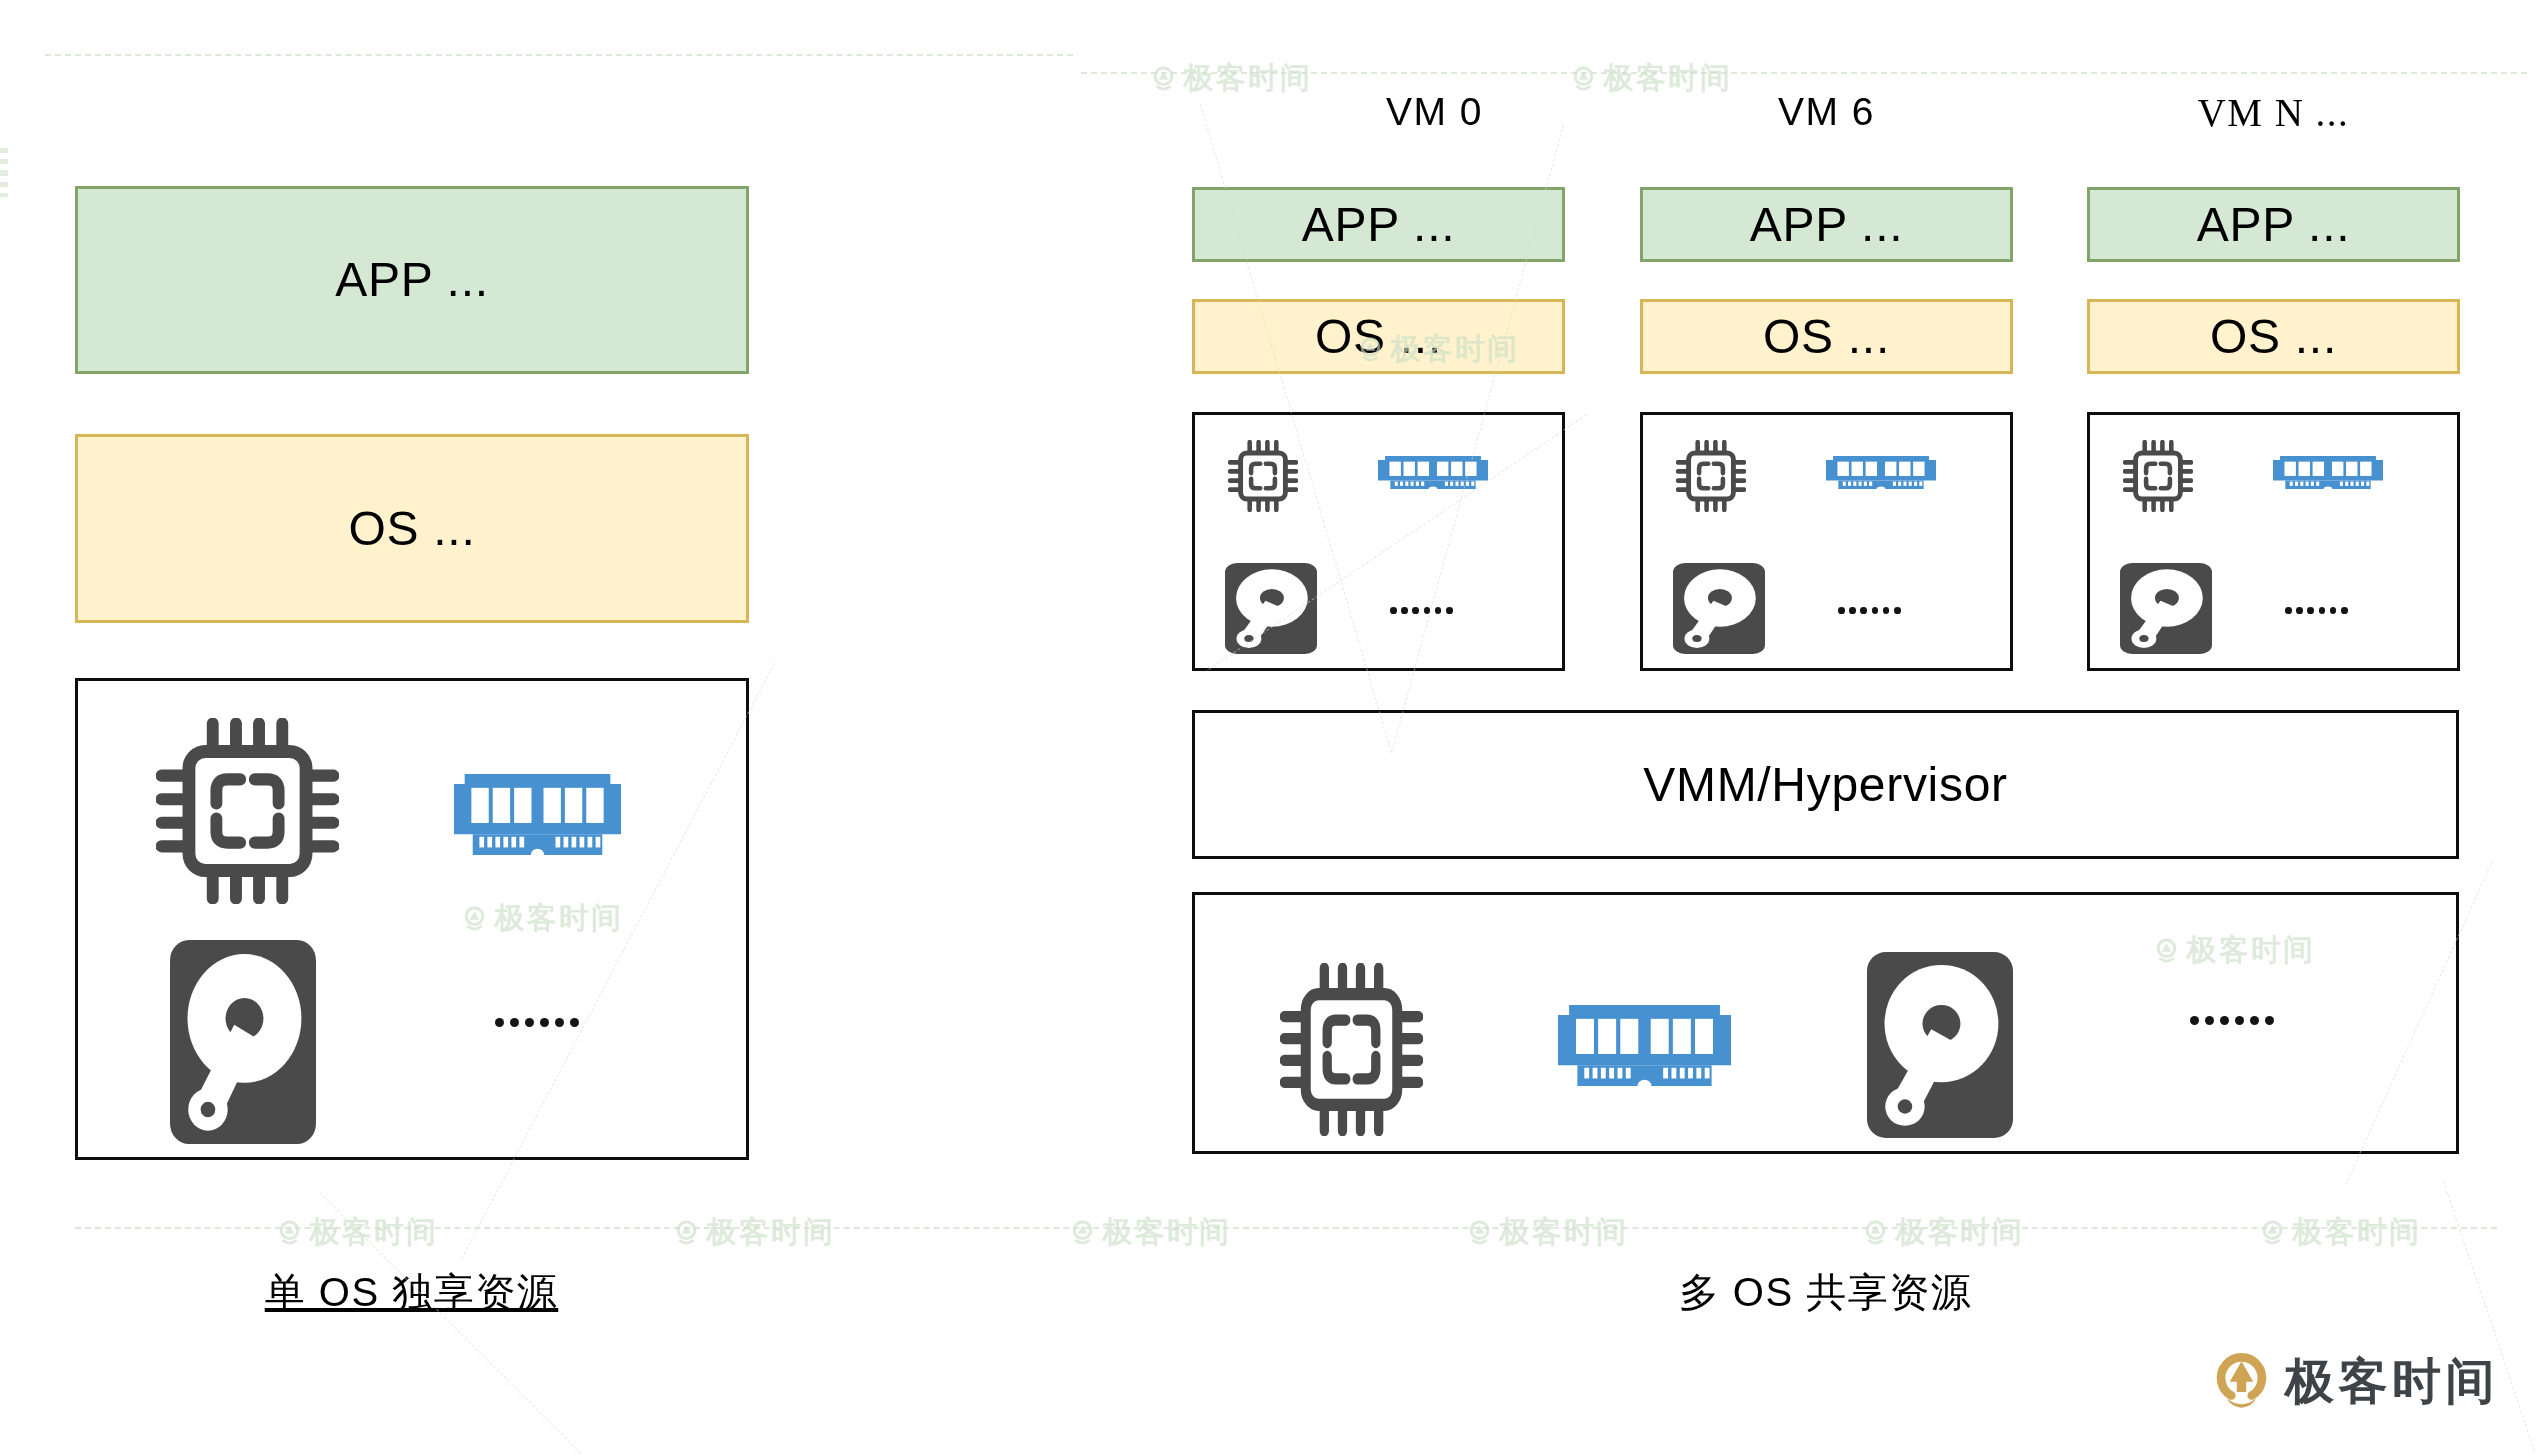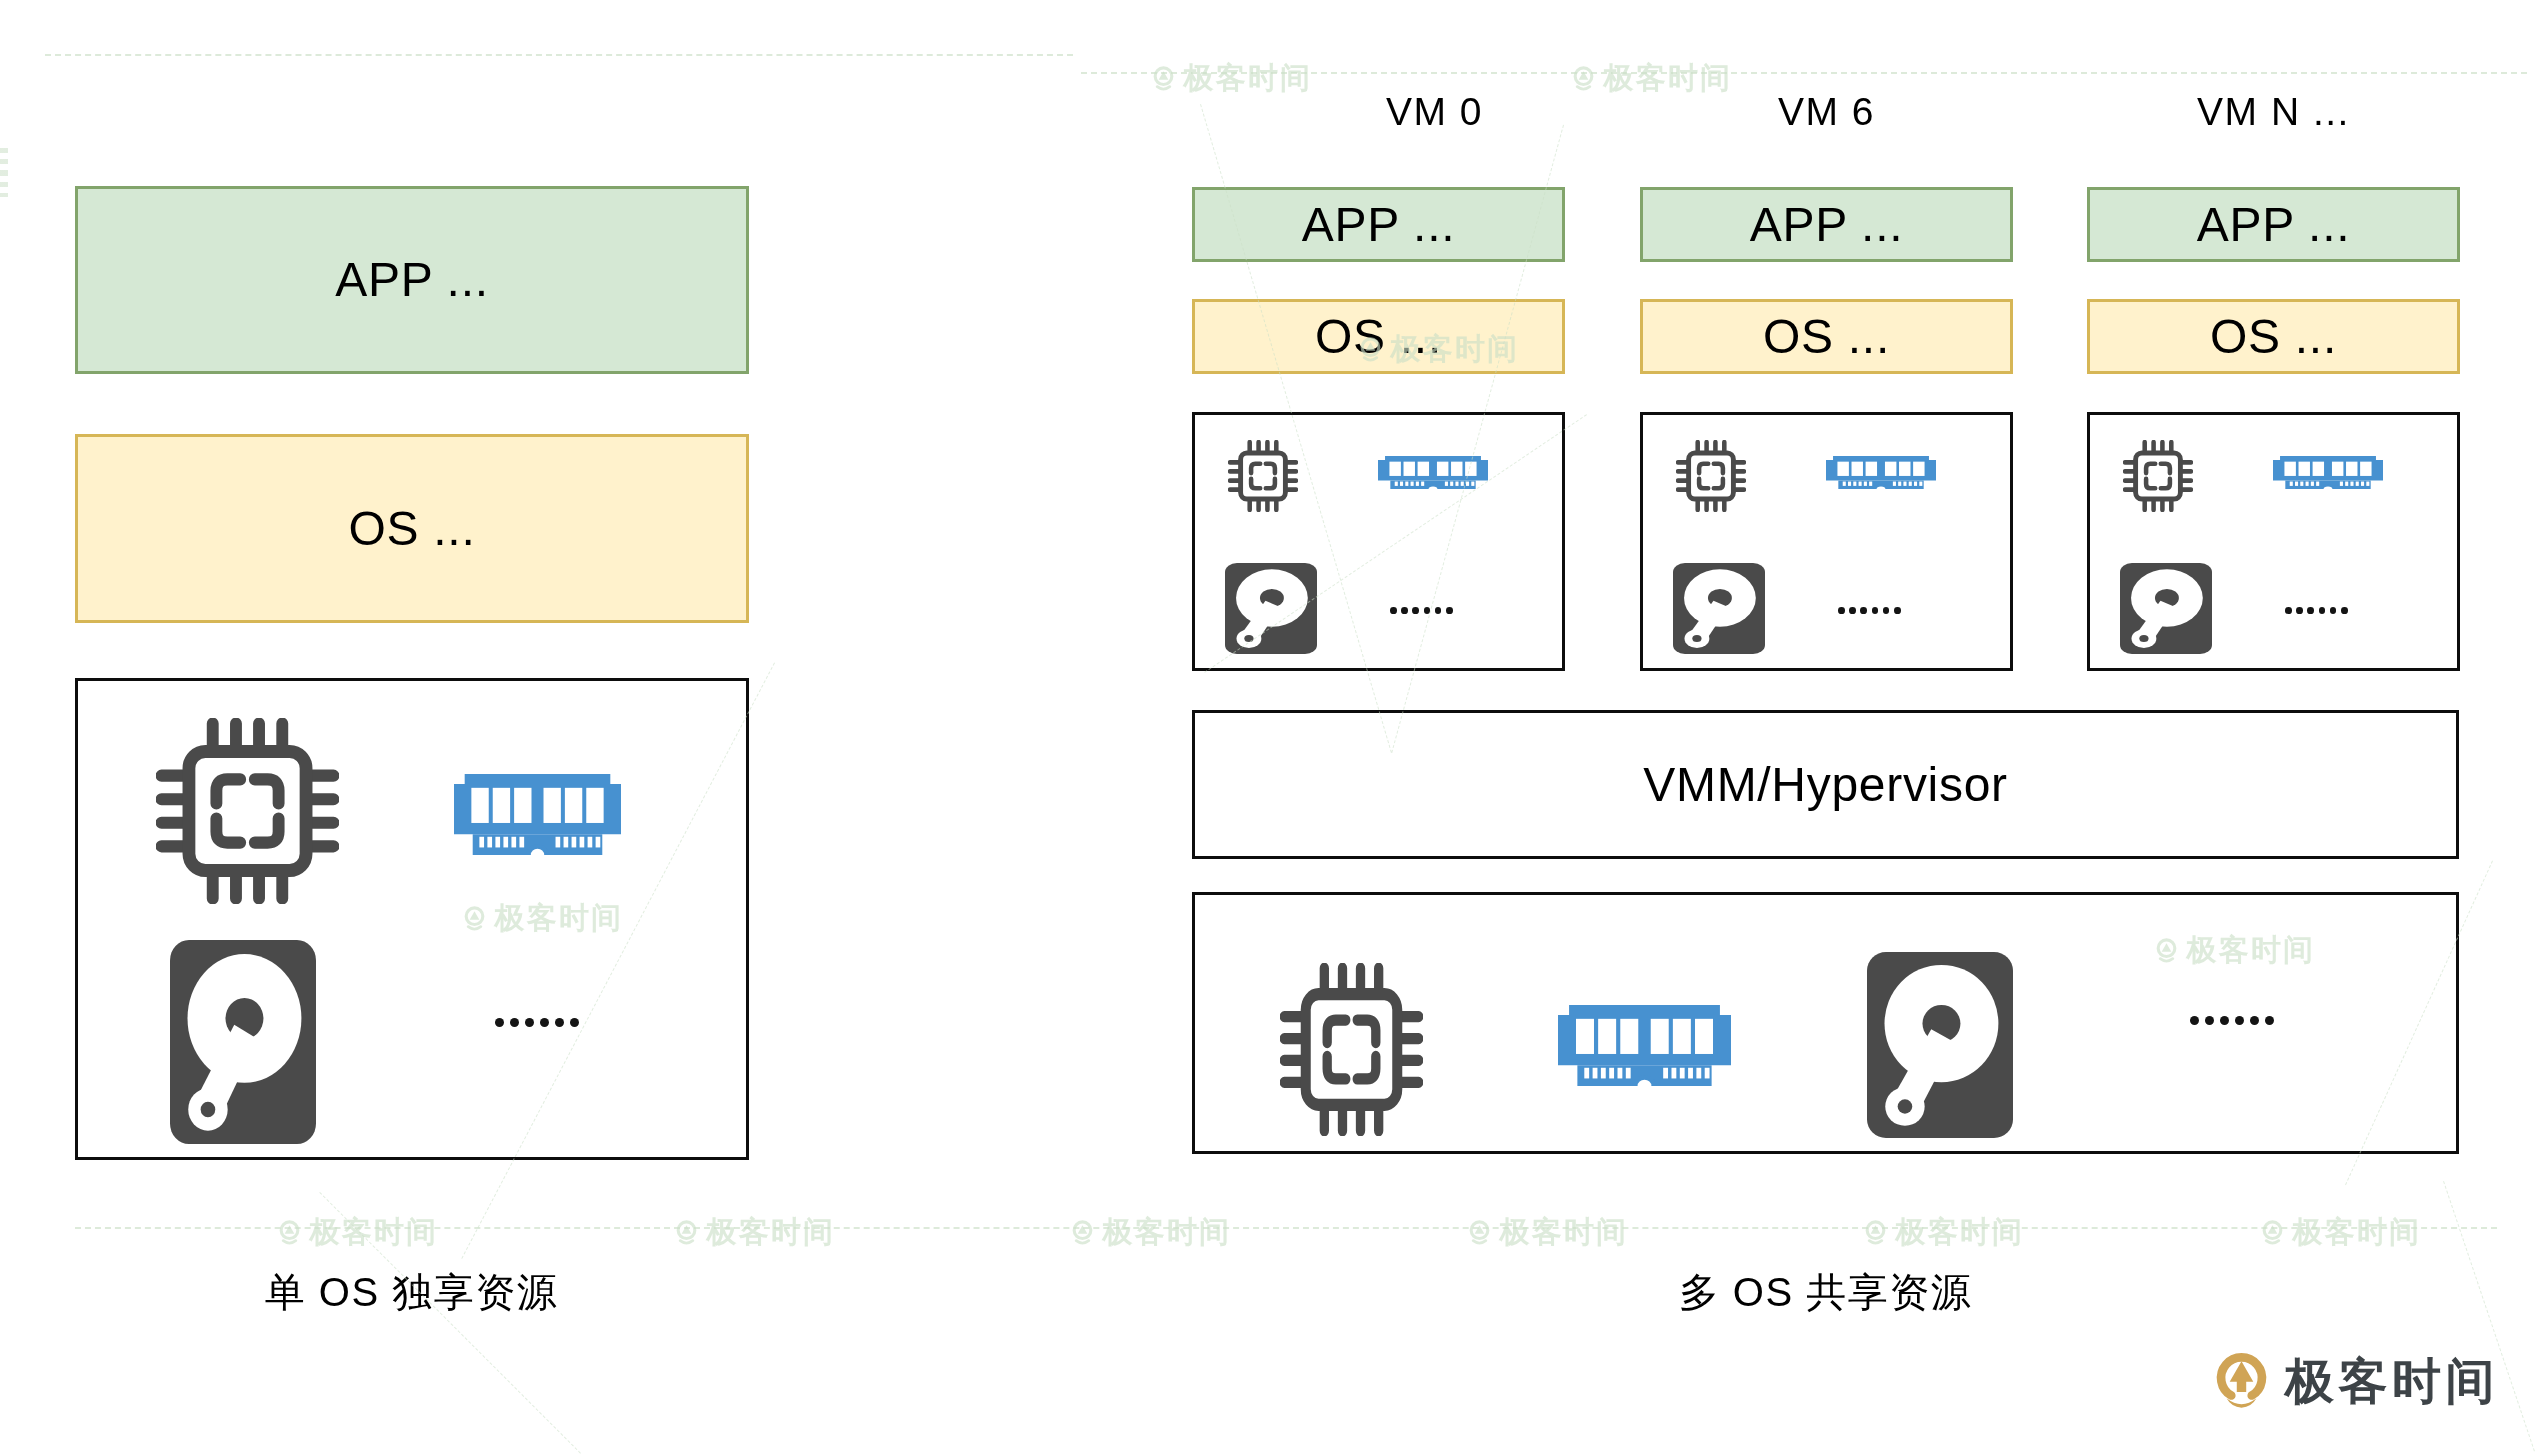--- a/index.html
+++ b/index.html
@@ -133,25 +133,25 @@
   </svg>
   <div class="dots">
       <span></span>
       <span></span>
       <span></span>
       <span></span>
       <span></span>
       <span></span>
     </div>
 </div>
-<div class="caption" style="left:76px;">单 OS 独享资源</div>
+<div class="caption" style="left:76px;text-decoration:underline;">单 OS 独享资源</div>
 
 <div class="vm-header" style="left:1248px;">VM 0</div>
 <div class="vm-header" style="left:1640px;">VM 6</div>
-<div class="vm-header" style="left:2087px;">VM N ...</div>
+<div class="vm-header" style="left:2087px;font-family:Liberation Serif, serif;">VM N ...</div>
 
 <div class="box green" style="left:1192px;top:187px;width:373px;height:75px;">
   <span>APP ...</span>
 </div>
 <div class="box green" style="left:1640px;top:187px;width:373px;height:75px;">
   <span>APP ...</span>
 </div>
 <div class="box green" style="left:2087px;top:187px;width:373px;height:75px;">
   <span>APP ...</span>
 </div>

